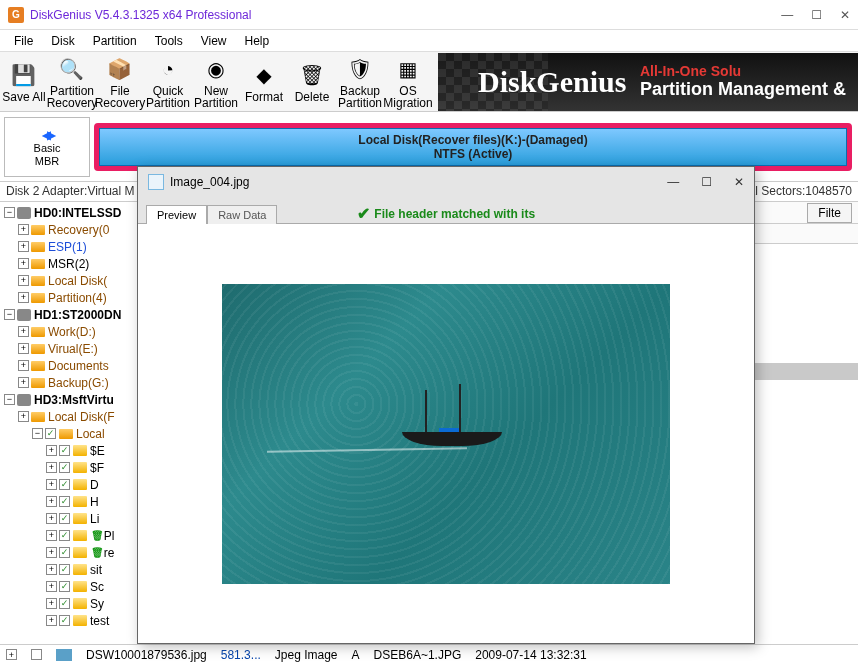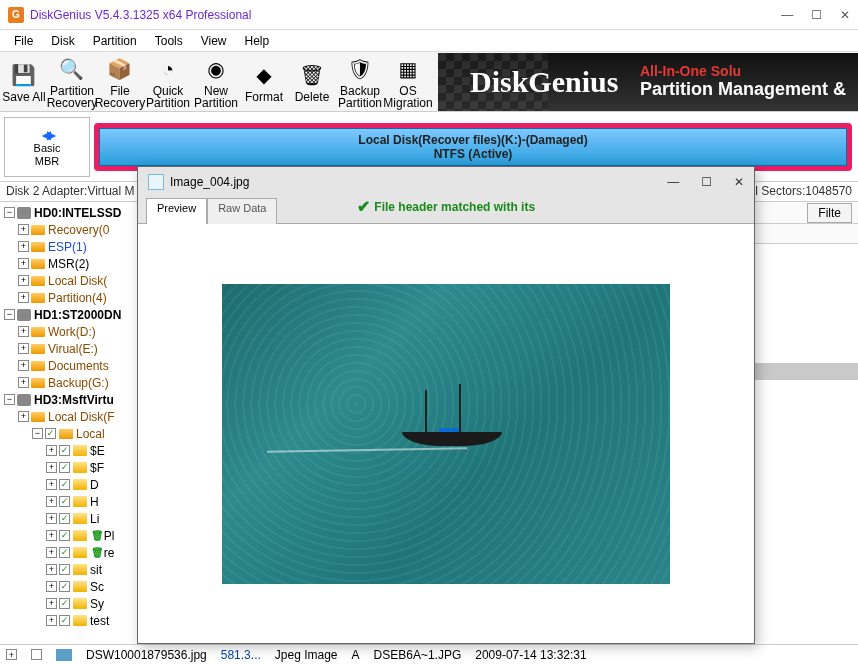--- a/index.html
+++ b/index.html
@@ -15,21 +15,21 @@
 
 .menubar { height: 22px; display: flex; align-items: center; padding: 0 6px; gap: 2px; border-bottom: 1px solid #ddd; }
 .menubar div { padding: 2px 8px; cursor: pointer; }
 
 
 .toolbar { height: 60px; display: flex; align-items: center; background: #f5f5f5; border-bottom: 1px solid #ccc; }
 .tbtn { width: 48px; height: 58px; display: flex; flex-direction: column; align-items: center; justify-content: center; cursor: pointer; font-size: 10px; text-align: center; line-height: 1; gap: 2px; }
 .tbtn .ticon { width: 28px; height: 28px; display: flex; align-items: center; justify-content: center; font-size: 20px; }
 .brandband { flex: 1; height: 58px; margin-left: 6px; background: linear-gradient(#111,#333); color: #fff; display: flex; align-items: center; padding: 0 12px; position: relative; overflow: hidden; }
 .brandband .checker { position: absolute; left:0; top:0; bottom:0; width:110px; background: repeating-conic-gradient(#222 0 25%, #444 0 50%) 0 0/16px 16px; opacity:.5; }
-.brandband .brandtext { font-size: 30px; font-weight: bold; font-family: Georgia, serif; margin-left: 20px; z-index:1; }
+.brandband .brandtext { font-size: 30px; font-weight: bold; font-family: Georgia, serif; margin-left: 28px; z-index:1; }
 .brandband .brandside { margin-left: auto; text-align: left; z-index:1; }
 .brandband .brandside div:first-child { color: #e53935; font-weight: bold; font-size: 14px; white-space:nowrap; }
 .brandband .brandside div:last-child { color: #fff; font-weight: bold; font-size: 18px; white-space:nowrap; }
 
 
 .diskmaprow { height: 70px; display: flex; align-items: center; border-bottom: 1px solid #ccc; background:#fff; }
 .navbox { width: 86px; height: 60px; margin: 4px; border: 1px solid #bbb; display:flex; flex-direction:column; align-items:center; justify-content:center; }
 .navbox .arrows { color: #1a66ff; font-size: 14px; letter-spacing: -4px; }
 .navbox .navlabel { font-size: 11px; text-align:center; line-height:1.1; }
 .diskmap { flex:1; height: 60px; margin: 4px 6px 4px 0; display:flex; align-items:center; }
@@ -68,21 +68,21 @@
 .filebar .thumb { width:16px; height:12px; background:#5aa0c8; display:inline-block; }
 .filebar .blue { color:#0645ad; }
 
 
 .dialog { position:absolute; left:137px; top:166px; width:618px; height:478px; background:#e5e5e5; border:1px solid #666; box-shadow: 3px 3px 12px rgba(0,0,0,.25); display:flex; flex-direction:column; }
 .dlgtitle { height:30px; display:flex; align-items:center; padding:0 10px; }
 .dlgtitle .dico { width:16px; height:16px; border:1px solid #7ab8e0; background:#eaf4fb; margin-right:6px; }
 .dlgtitle .dtxt { flex:1; }
 .dlgtitle .dbtns { display:flex; gap:22px; font-size:14px; color:#333; }
 .dlgtitle .dbtns span { cursor:pointer; }
-.dlgtabs { height:26px; display:flex; padding:0 8px; }
+.dlgtabs { height:26px; display:flex; align-items:flex-end; padding:0 8px; }
 .dlgtabs .tab { border:1px solid #aaa; border-bottom:none; padding:3px 10px; background:#fff; cursor:pointer; font-size:11px; position:relative; top:1px; }
 .dlgtabs .tab.inactive { background:#efefef; color:#555; }
 .dlgtabs .status { margin-left:auto; margin-right:auto; color:#1a8a1a; font-weight:bold; display:flex; align-items:center; gap:4px; position:absolute; left:50%; transform:translateX(-50%); }
 .dlgtabs .check { color:#1a8a1a; font-size:16px; }
 .dlgcontent { flex:1; border-top:1px solid #aaa; display:flex; align-items:center; justify-content:center; background:#fff; }
 .sea { width:448px; height:300px; background: linear-gradient(135deg,#1e6b6e 0%, #2d8a8d 30%, #1f7679 60%, #2a8488 100%); position:relative; overflow:hidden; }
 .sea::before { content:""; position:absolute; inset:0; background: repeating-radial-gradient(circle at 30% 40%, rgba(255,255,255,.06) 0 2px, transparent 2px 8px); }
 .boat { position:absolute; left:39%; top:42%; width:110px; height:36px; }
 .hull { width:100px; height:14px; background:#1a1a1a; border-radius:0 0 40px 40px / 0 0 14px 14px; position:absolute; bottom:0; left:5px; }
 .deck { position:absolute; bottom:12px; left:42px; width:20px; height:6px; background:#0b6bd4; }

